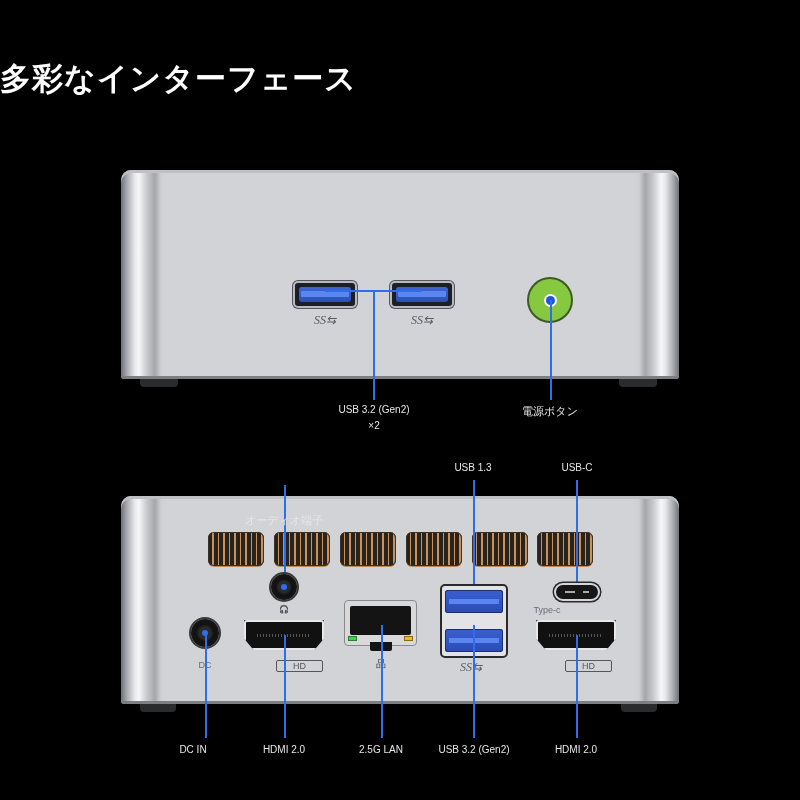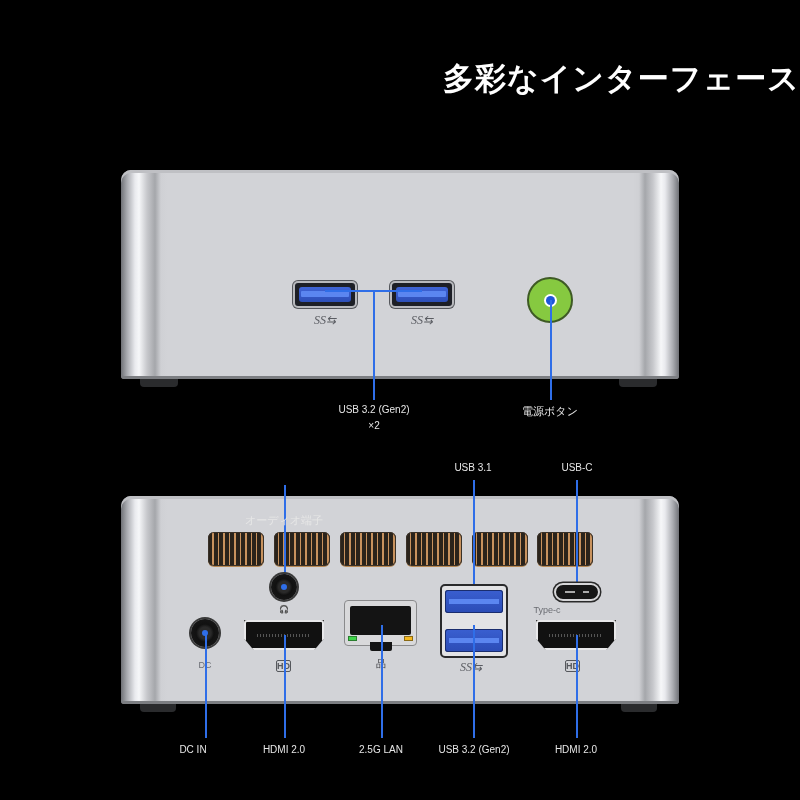--- a/index.html
+++ b/index.html
@@ -1,20 +1,20 @@
 <!DOCTYPE html>
 <html><head>
 <meta charset="utf-8">
 <style>
   * { box-sizing: border-box; margin: 0; padding: 0; }
   html, body { width: 800px; height: 800px; background: #000; overflow: hidden; }
   body { position: relative; font-family: "Liberation Sans", "DejaVu Sans", sans-serif; color: #e6e6e6; }
   .abs { position: absolute; }
 
-  .title { left: 0; top: 58px; width: 800px; text-align: right; font-family: "DejaVu Sans", sans-serif; font-weight: bold; font-size: 31px; color: #fff; letter-spacing: 1px; }
+  .title { left: 0; top: 58px; width: 800px; text-align: left; font-family: "DejaVu Sans", sans-serif; font-weight: bold; font-size: 31px; color: #fff; letter-spacing: 1px; }
 
   .device { border-radius: 10px 10px 3px 3px;
     background: linear-gradient(to right,
       #6f7176 0px, #a9abb0 6px, #e9eaee 14px, #f6f7f9 18px, #c7c8cc 26px, #a5a7ab 34px, #cfd0d4 40px, #d2d3d7 46px,
       #d2d3d7 calc(100% - 46px), #cfd0d4 calc(100% - 40px), #a5a7ab calc(100% - 34px), #c7c8cc calc(100% - 26px), #f6f7f9 calc(100% - 18px), #e9eaee calc(100% - 14px), #a9abb0 calc(100% - 6px), #6f7176 100%);
     box-shadow: inset 0 3px 0 #bfc0c4, inset 0 -3px 0 #7c7e82; }
   .foot { background: #2a2b2d; border-radius: 0 0 4px 4px; height: 9px; }
 
   .usb-a { background: #1d1f26; border-radius: 5px; border: 2px solid #b8b9bd; box-shadow: 0 0 0 1px #55575c; }
   .usb-a .tongue { position: absolute; left: 4px; right: 4px; top: 4px; bottom: 4px; background: linear-gradient(#3f64d6, #2d4fb8); border-radius: 3px; }
@@ -45,21 +45,21 @@
   .rj45 .clip { position: absolute; left: 50%; bottom: -6px; width: 22px; margin-left: -11px; height: 9px; background: #141414; border-radius: 0 0 2px 2px; }
 
   .usb-stack { background: #e3e3e5; border: 2px solid #2a2a2c; border-radius: 5px; }
   .usb-stack .port { position: absolute; left: 3px; right: 3px; height: 23px; background: linear-gradient(#3a5fd0, #2b4cb6); border-radius: 3px; box-shadow: inset 0 0 0 1px #1a2d6e; }
   .usb-stack .port .bar { position: absolute; left: 4px; right: 4px; top: 9px; height: 5px; background: #5b86f0; }
 
   .typec { background: #161616; border-radius: 9px; border: 2px solid #d6d6d8; box-shadow: 0 0 0 1.5px #2a2a2a; }
   .typec .bar { position: absolute; left: 9px; right: 9px; top: 50%; margin-top: -1px; height: 2px; background: repeating-linear-gradient(to right, #aaa 0 10px, transparent 10px 18px); }
 
   .port-caption { font-size: 9px; color: #6a6c72; text-align: center; }
-  .hd-box { font-size: 9px; color: #55575c; border: 1px solid #55575c; border-radius: 2px; padding: 0 0; line-height: 10px; font-weight: bold; }
+  .hd-box { font-size: 9px; color: #55575c; border: 1px solid #55575c; border-radius: 2px; padding: 0 16px; line-height: 10px; font-weight: normal; }
   .icon-glyph { color: #3a3b3f; font-size: 10px; text-align: center; }
 </style>
 </head>
 <body>
 
 <div class="abs title">多彩なインターフェース</div>
 
 <div class="abs foot" style="left:140px; top:378px; width:38px;"></div>
 <div class="abs foot" style="left:619px; top:378px; width:38px;"></div>
 <div class="abs device" style="left:121px; top:170px; width:558px; height:209px;"></div>
@@ -145,20 +145,20 @@
   </div>
 <div class="abs hd-box" style="left:565px; top:660px;">HD</div>
 
 <div class="abs line" style="left:205px; top:633px; height:105px;"></div>
 <div class="abs line" style="left:284px; top:635px; height:103px;"></div>
 <div class="abs line" style="left:381px; top:625px; height:113px;"></div>
 <div class="abs line" style="left:473px; top:625px; height:113px;"></div>
 <div class="abs line" style="left:576px; top:635px; height:103px;"></div>
 
 <div class="abs label label-jp" style="left:234px; top:470px; width:100px;margin-top:43px;">オーディオ端子</div>
-<div class="abs label" style="left:433px; top:462px; width:80px;">USB 3.1</div>
+<div class="abs label" style="left:433px; top:462px; width:80px;">USB 1.3</div>
 <div class="abs label" style="left:537px; top:462px; width:80px;">USB-C</div>
 
 <div class="abs label" style="left:153px; top:744px; width:80px;">DC IN</div>
 <div class="abs label" style="left:244px; top:744px; width:80px;">HDMI 2.0</div>
 <div class="abs label" style="left:336px; top:744px; width:90px;">2.5G LAN</div>
 <div class="abs label" style="left:414px; top:744px; width:120px;">USB 3.2 (Gen2)</div>
 <div class="abs label" style="left:536px; top:744px; width:80px;">HDMI 2.0</div>
 
 </body></html>

